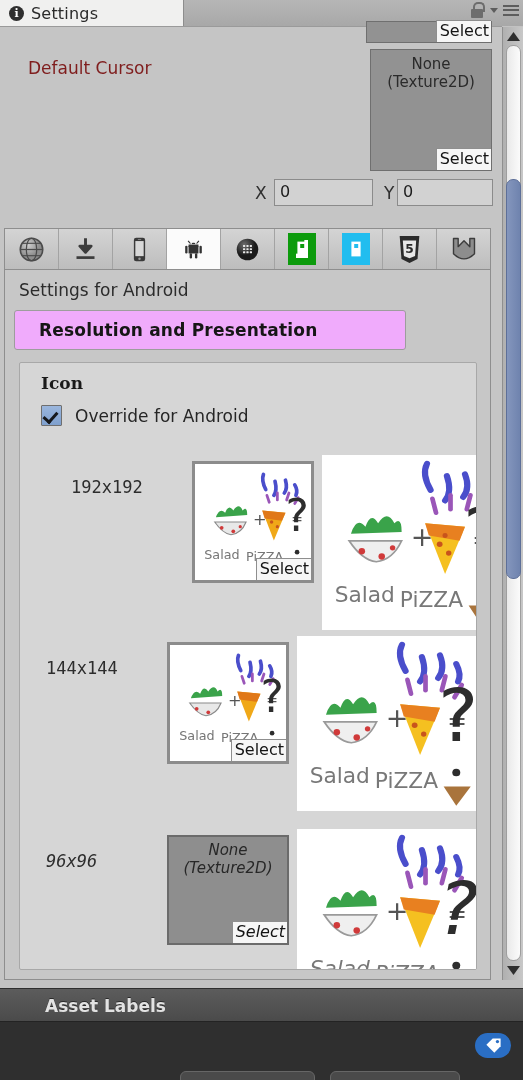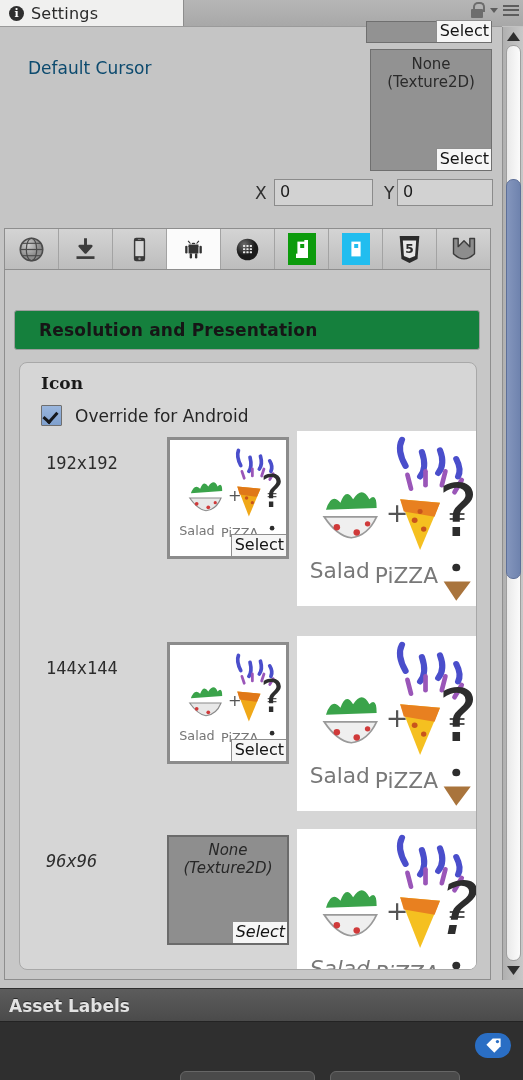--- a/index.html
+++ b/index.html
@@ -28,21 +28,21 @@
   .lock-ico .bdy{position:absolute;left:0;top:7px;width:12px;height:9px;background:#6d6d6d;border-radius:1px;}
   .tri-d{width:0;height:0;border-left:4px solid transparent;border-right:4px solid transparent;
     border-top:5px solid #5d5d5d;}
   .burger{width:16px;height:11px;display:flex;flex-direction:column;justify-content:space-between;}
   .burger i{display:block;height:2px;background:#5d5d5d;}
 
   
   .pane{position:absolute;left:0;top:26px;width:502px;height:954px;
     background:#c5c5c5;box-sizing:border-box;border-top:1px solid #9a9a9a;}
 
-  .row-label{font-size:17px;color:#0c4a6e;}
+  .row-label{font-size:17px;color:#7f1d1d;}
 
   
   .objfield{position:absolute;background:#929292;border:1px solid #6f6f6f;box-sizing:border-box;}
   .objfield .none{font-size:15px;color:#2b2b2b;text-align:center;line-height:1.18;padding-top:6px;}
   .sel-btn{position:absolute;right:0;bottom:0;background:#f6f6f6;color:#141414;
     font-size:16px;line-height:18px;padding:1px 2px 2px 3px;border-top:1px solid #8e8e8e;
     border-left:1px solid #8e8e8e;}
 
   .numfield{position:absolute;background:#d2d2d2;border:1px solid #8b8b8b;box-sizing:border-box;
     font-size:16px;color:#1c1c1c;padding:2px 0 0 5px;}
@@ -53,27 +53,27 @@
     display:flex;}
   .plat{flex:1;display:flex;align-items:center;justify-content:center;
     border-right:1px solid #a3a3a3;}
   .plat:last-child{border-right:none;}
   .plat.sel{background:#fbfbfb;}
 
   
   .setbox{position:absolute;left:4px;top:270px;width:487px;height:710px;
     background:#c7c7c7;border:1px solid #8e8e8e;border-top:none;box-sizing:border-box;}
   .set-title{position:absolute;left:14px;top:10px;font-size:17px;color:#2c2c2c;}
-  .foldout{position:absolute;left:9px;top:40px;width:466px;height:40px;
-    background:#15803d;border:1px solid #9d9d9d;border-radius:3px;box-sizing:border-box;
+  .foldout{position:absolute;left:9px;top:40px;width:392px;height:40px;
+    background:#f0abfc;border:1px solid #9d9d9d;border-radius:3px;box-sizing:border-box;
     display:flex;align-items:center;}
   .foldout span{font-size:17px;font-weight:bold;color:#161616;padding-left:24px;letter-spacing:.2px;}
 
   .iconbox{position:absolute;left:14px;top:92px;width:458px;height:608px;
-    background:#d6d6d6;border:1px solid #a8a8a8;border-radius:8px;box-sizing:border-box;overflow:hidden;}
+    background:#d6d6d6;border:1px solid #a8a8a8;border-radius:2px;box-sizing:border-box;overflow:hidden;}
   .icon-hd{position:absolute;left:21px;top:10px;font-size:17px;font-weight:bold;color:#1a1a1a;
     font-family:"DejaVu Serif",serif;}
   .ovr{position:absolute;left:21px;top:42px;display:flex;align-items:center;gap:13px;}
   .cbx{width:21px;height:21px;background:linear-gradient(#9ab6dd,#7fa0ce);
     border:1px solid #6f6f6f;box-sizing:border-box;position:relative;border-radius:1px;}
   .cbx:after{content:"";position:absolute;left:4px;top:3px;width:6px;height:11px;
     border:solid #16181c;border-width:0 3px 3px 0;transform:rotate(42deg);}
   .ovr .t{font-size:17px;color:#262626;}
 
   .ic-row{position:absolute;left:0;width:458px;}
@@ -91,21 +91,21 @@
   .sb-track{position:absolute;left:3px;top:18px;width:15px;height:916px;
     background:linear-gradient(90deg,#e9e9e9,#fbfbfb);border:1px solid #9e9e9e;border-radius:7px;box-sizing:border-box;}
   .sb-thumb{position:absolute;left:3px;width:15px;
     background:linear-gradient(90deg,#8496bd,#6f83ae);border:1px solid #5d6f98;border-radius:7px;box-sizing:border-box;}
 
   
   .alabel{position:absolute;left:0;top:988px;width:523px;height:33px;
     background:linear-gradient(#5c5c5c,#4a4a4a);border-top:1px solid #2e2e2e;
     display:flex;align-items:center;}
   .alabel span{font-size:17px;font-weight:bold;color:#e2e2e2;padding-left:9px;
-    text-shadow:0 -1px 0 #2b2b2b;}
+    text-shadow:0 -1px 0 #2b2b2b;margin-left:36px;}
   .abot{position:absolute;left:0;top:1021px;width:523px;height:59px;background:#2f2f2f;
     border-top:1px solid #232323;}
   .tagbtn{position:absolute;right:12px;top:11px;width:36px;height:25px;border-radius:13px;
     background:#2a6ec4;display:flex;align-items:center;justify-content:center;}
   .ghost-btn{position:absolute;bottom:-6px;height:16px;background:#4a4a4a;
     border:1px solid #666;border-radius:6px 6px 0 0;box-sizing:border-box;}
 
   svg{display:block;}
 </style>
 </head>
@@ -250,34 +250,35 @@
     </div>
 
     <div class="plat">
       <svg width="28" height="28" viewBox="0 0 24 24">
         <path d="M3 3 L7 3 L7 10 L12 5 L17 10 L17 3 L21 3 L21 16 Q12 25 3 16 Z" fill="#8d8d8d" stroke="#3c3c3c" stroke-width="1.2" stroke-linejoin="round"></path>
       </svg>
     </div>
   </div>
 
   <div class="setbox">
+    <div class="set-title">Settings for Android</div>
 
     <div class="foldout">
       <span>Resolution and Presentation</span>
     </div>
 
     <div class="iconbox">
       <div class="icon-hd">Icon</div>
 
       <div class="ovr">
         <div class="cbx"></div>
         <div class="t">Override for Android</div>
       </div>
 
-      <div class="ic-row" style="top:68px;height:185px;">
+      <div class="ic-row" style="top:92px;height:185px;margin-left:25px;">
         <div class="ic-size" style="top:22px;">192x192</div>
 
         <div class="thumb-sm" style="left:147px;top:6px;width:122px;height:122px;">
           <svg viewBox="0 0 100 100" width="100%" height="100%" preserveAspectRatio="none">
             <rect width="100" height="100" fill="#fff"></rect>
             <g stroke="#4a4ecb" stroke-width="3.2" fill="none" stroke-linecap="round">
               <path d="M61 22 q-4 -8 -2 -13"></path>
                 <path d="M69 15 q2 8 -1 12"></path>
               <path d="M78 14 q2 7 -1 11"></path>
                 <path d="M86 18 q3 5 1 9"></path>

